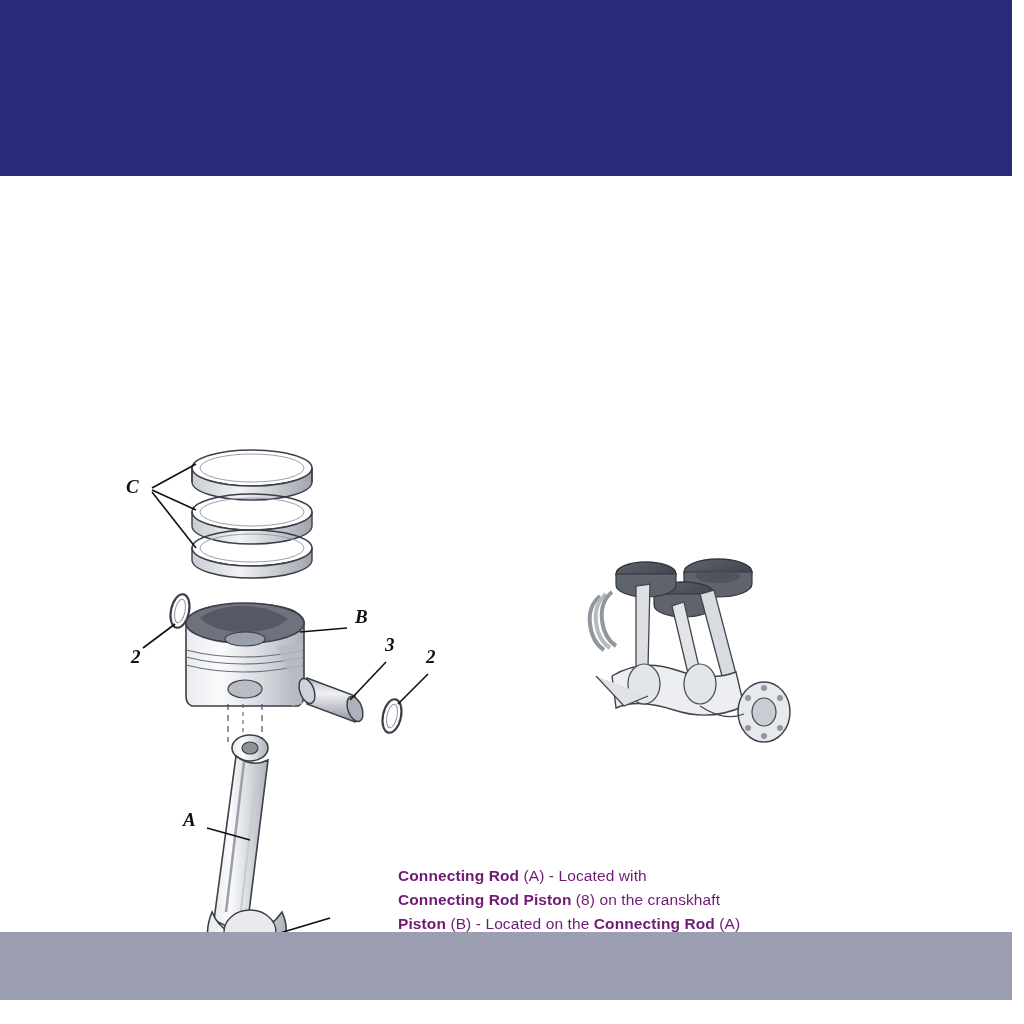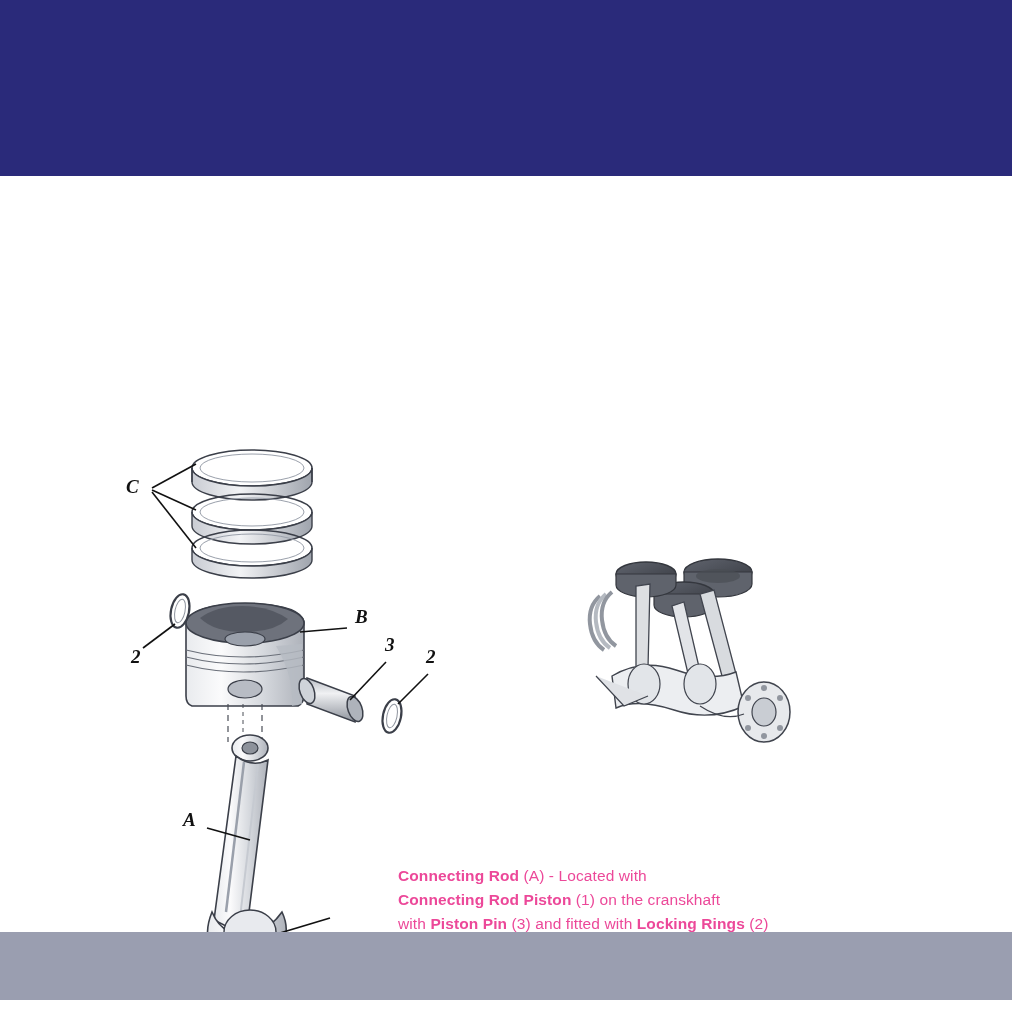--- a/index.html
+++ b/index.html
@@ -41,21 +41,21 @@
     width: 1012px;
     height: 756px;
   }
   .caption {
     position: absolute;
     left: 398px;
     top: 688px;
     width: 470px;
     font-size: 15.5px;
     line-height: 24px;
-    color: #ec4899;
+    color: #701a75;
     letter-spacing: 0.1px;
   }
   .caption b { font-weight: bold; }
   .label {
     position: absolute;
     font-style: italic;
     font-weight: bold;
     font-size: 19px;
     color: #111;
     font-family: "Liberation Serif", serif;
@@ -258,21 +258,22 @@
     <div class="label" style="left:126px; top:300px;">C</div>
     <div class="label" style="left:355px; top:430px;">B</div>
     <div class="label" style="left:183px; top:633px;">A</div>
     <div class="label num" style="left:131px; top:470px;">2</div>
     <div class="label num" style="left:385px; top:458px;">3</div>
     <div class="label num" style="left:426px; top:470px;">2</div>
     <div class="label num" style="left:167px; top:803px;">1</div>
 
     <div class="caption" id="caption-block">
         <div><b>Connecting Rod</b><span> (A) - Located with</span></div>
-        <div><b>Connecting Rod Piston</b><span> (1) on the cranskhaft</span></div>
+        <div><b>Connecting Rod Piston</b><span> (8) on the cranskhaft</span></div>
+        <div><b>Piston</b><span> (B) - Located on the </span><b>Connecting Rod</b><span> (A)</span></div>
         <div><span>with </span><b>Piston Pin</b><span> (3) and fitted with </span><b>Locking Rings</b><span> (2)</span></div>
         <div><b>Piston Rings</b><span> (C) - Located on the </span><b>Piston</b><span> (B)</span></div>
       </div>
 
   </div>
 
   <div class="band-bottom"></div>
 </div>
 
 </body></html>

